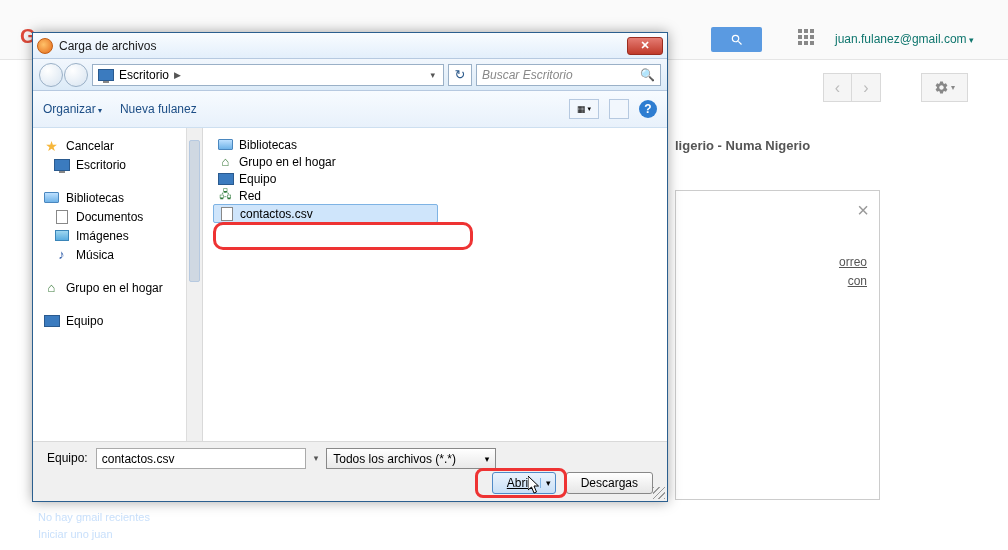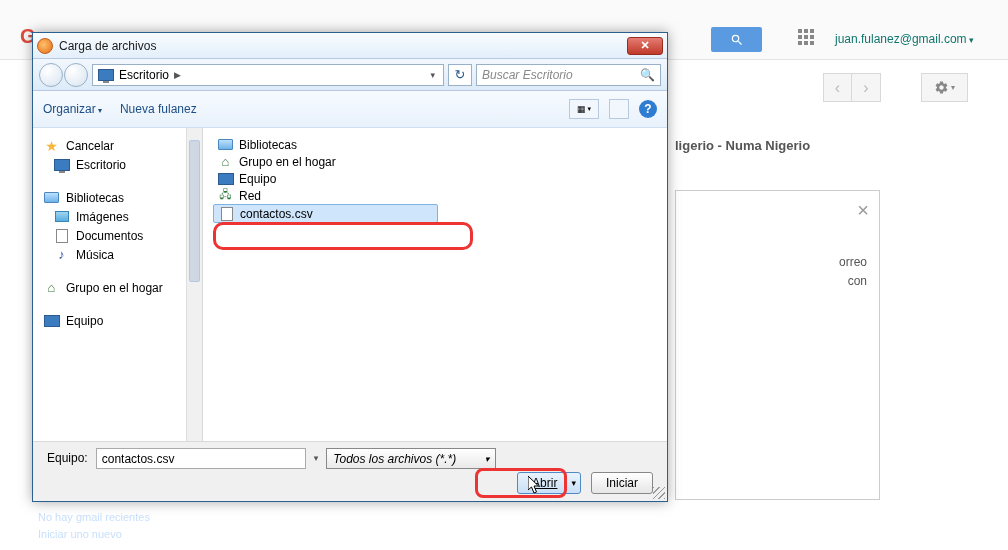--- a/index.html
+++ b/index.html
@@ -16,21 +16,21 @@
 .bg-email::after { content: " ▾"; font-size: 9px; }
 .bg-contact { position: absolute; top: 96px; left: 675px; font-size: 13px; font-weight: bold; color: #555; margin-top: 42px; }
 .bg-nav { position: absolute; top: 73px; left: 823px; display: flex; gap: 0; }
 .bg-nav-btn { width: 29px; height: 29px; border: 1px solid #d9d9d9; background: #f5f5f5; display: flex; align-items: center; justify-content: center; font-size: 16px; color: #bbb; }
 .bg-nav-btn.r { border-left: none; }
 .bg-gear { position: absolute; top: 73px; left: 921px; width: 47px; height: 29px; border: 1px solid #d9d9d9; background: #f5f5f5; display: flex; align-items: center; justify-content: center; color: #888; gap: 2px; }
 .bg-gear svg { width: 15px; height: 15px; fill: #888; }
 .bg-gear::after { content: "▾"; font-size: 8px; color: #888; }
 .bg-modal { position: absolute; top: 190px; left: 675px; width: 205px; height: 310px; background: #fff; border: 1px solid #ccc; padding: 12px; }
 .bg-modal-x { position: absolute; top: 8px; right: 10px; font-size: 20px; color: #999; }
-.bg-modal-text { margin-top: 50px; font-size: 12px; color: #555; line-height: 1.6; text-align: right; }
+.bg-modal-text { margin-top: 50px; font-size: 12px; color: #555; line-height: 1.6; text-align: right; text-decoration: underline; }
 .bg-footer { position: absolute; bottom: 8px; left: 38px; font-size: 11px; color: #c9e0fb; line-height: 1.5; }
 
 
 .dialog { position: absolute; top: 32px; left: 32px; width: 636px; height: 470px; background: #fff; border: 1px solid #2b5f8f; box-shadow: 0 0 12px rgba(0,0,0,0.35); display: flex; flex-direction: column; }
 .titlebar { height: 26px; background: linear-gradient(#f9fcff, #e3effb); border-bottom: 1px solid #b6c9e0; display: flex; align-items: center; padding: 0 4px; font-size: 12px; color: #1a1a1a; }
 .titlebar .ff-icon { width: 16px; height: 16px; border-radius: 50%; background: radial-gradient(circle at 40% 40%, #ffc26a, #e46a1a); margin-right: 6px; border: 1px solid #c35c12; }
 .titlebar .title-text { flex: 1; }
 .titlebar .close-btn { width: 36px; height: 18px; background: linear-gradient(#e57c73, #c03a2a); border: 1px solid #9a2c1f; border-radius: 3px; display: flex; align-items: center; justify-content: center; color: #fff; font-size: 11px; font-weight: bold; }
 .addrbar { height: 32px; background: linear-gradient(#f2f7fd, #dcebf8); border-bottom: 1px solid #b6c9e0; display: flex; align-items: center; padding: 0 6px; gap: 4px; }
 .nav-btns { display: flex; gap: 1px; }
@@ -71,21 +71,21 @@
 .net-i { color: #2e7a3a; font-size: 11px; }
 .filepane { flex: 1; padding: 8px 10px; font-size: 12px; }
 .file-row { display: flex; align-items: center; gap: 5px; padding: 1px 4px; }
 .file-row.sel { background: #cfe5fb; border: 1px solid #7eb3e4; border-radius: 2px; width: 225px; }
 .file-highlight { position: absolute; top: 94px; left: 180px; width: 260px; height: 28px; border: 3px solid #e33; border-radius: 10px; pointer-events: none; }
 .bottombar { height: 60px; background: #f0f0f0; border-top: 1px solid #d9d9d9; display: flex; align-items: flex-start; padding: 6px 14px; font-size: 12px; gap: 8px; position: relative; }
 .name-label { padding-top: 3px; }
 .name-input { width: 210px; height: 21px; background: #fff; border: 1px solid #aaa; padding: 0 5px; font-size: 12px; }
 .name-input::after { content: " ▾"; }
 .name-dd { font-size: 9px; color: #555; padding-top: 5px; }
-.filter-dd { width: 170px; height: 21px; background: linear-gradient(#fff, #e9e9e9); border: 1px solid #888; padding: 0 6px; font-size: 12px; display: flex; align-items: center; font-style: italic; }
+.filter-dd { width: 170px; height: 21px; background: linear-gradient(#fff, #e9e9e9); border: 1px solid #888; padding: 0 6px; font-size: 12px; display: flex; align-items: center; }
 .filter-dd::after { content: "▾"; margin-left: auto; font-size: 9px; }
 .btn-row { position: absolute; bottom: 7px; right: 14px; display: flex; gap: 10px; align-items: center; }
 .dlg-btn { height: 22px; padding: 0 14px; background: linear-gradient(#fff, #e6e6e6); border: 1px solid #888; border-radius: 3px; font-size: 12px; display: flex; align-items: center; }
 .dlg-btn.open { background: linear-gradient(#eaf3fc, #c9e0f7); border: 1px solid #4f8ac7; padding-right: 4px; }
 .dlg-btn.open .u { text-decoration: underline; }
 .dlg-btn.open .split { border-left: 1px solid #7eb3e4; margin-left: 8px; padding-left: 5px; font-size: 9px; }
 .open-highlight { position: absolute; bottom: 3px; right: 100px; width: 92px; height: 30px; border: 3px solid #e33; border-radius: 8px; pointer-events: none; }
 .cursor { position: absolute; bottom: 1px; right: 125px; font-size: 17px; color: #000; pointer-events: none; }
 .cursor svg { width: 14px; height: 19px; }
 .resize-grip { position: absolute; bottom: 2px; right: 2px; width: 12px; height: 12px; background: repeating-linear-gradient(135deg, #999 0 1px, transparent 1px 4px); }
@@ -124,21 +124,21 @@
 </div>
 <div class="bg-modal">
   <div class="bg-modal-x">×</div>
   <div class="bg-modal-text">
     <span>orreo</span><br>
     <span>con</span>
   </div>
 </div>
 <div class="bg-footer">
   <div>No hay gmail recientes</div>
-  <div>Iniciar uno nuevo</div>
+  <div>Iniciar uno juan</div>
 </div>
 
 <div class="dialog">
   <div class="titlebar">
     <div class="ff-icon"></div>
     <span class="title-text">Carga de archivos</span>
     <div class="close-btn">✕</div>
   </div>
 
   <div class="addrbar">
@@ -188,29 +188,29 @@
       </div>
       <div class="side-section">
         <div class="side-item top">
             <span class="iconbox">
               <span class="folder-b"></span>
             </span>
             <span>Bibliotecas</span>
           </div>
         <div class="side-item">
             <span class="iconbox">
+              <span class="doc-i"></span>
+            </span>
+            <span>Documentos</span>
+          </div>
+        <div class="side-item">
+            <span class="iconbox">
               <span class="img-i"></span>
             </span>
             <span>Imágenes</span>
-          </div>
-        <div class="side-item">
-            <span class="iconbox">
-              <span class="doc-i"></span>
-            </span>
-            <span>Documentos</span>
           </div>
         <div class="side-item">
             <span class="iconbox music-i">♪</span>
             <span>Música</span>
           </div>
       </div>
       <div class="side-section">
         <div class="side-item top">
             <span class="iconbox home-i">⌂</span>
             <span>Grupo en el hogar</span>
@@ -262,21 +262,21 @@
     <input class="name-input" value="contactos.csv" style="">
     <span class="name-dd">▾</span>
     <div class="filter-dd">
         <span>Todos los archivos (*.*)</span>
       </div>
     <div class="btn-row">
       <div class="dlg-btn open">
           <span class="u">Abrir</span>
           <span class="split">▾</span>
         </div>
-      <div class="dlg-btn">Iniciar</div>
+      <div class="dlg-btn">Descargas</div>
     </div>
     <div class="open-highlight"></div>
     <div class="cursor">
       <svg viewBox="0 0 14 19">
           <path d="M0 0 L0 14 L3.5 11 L6 17 L8.5 16 L6 10 L10.5 10 Z" fill="#fff" stroke="#000" stroke-width="1"></path>
         </svg>
     </div>
     <div class="resize-grip"></div>
   </div>
 </div>

